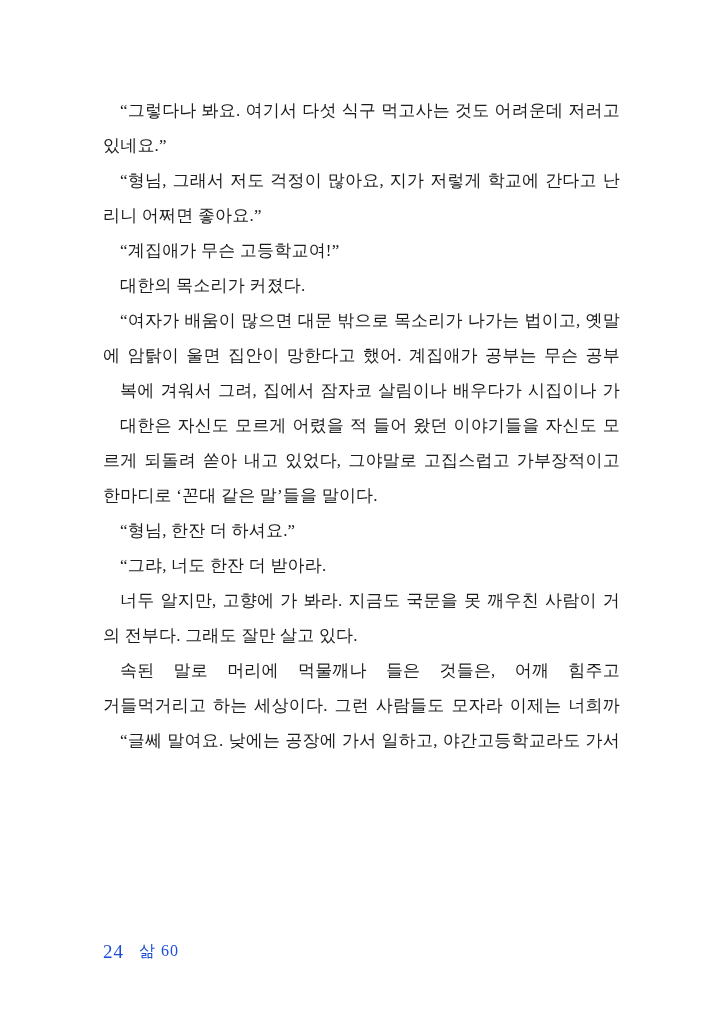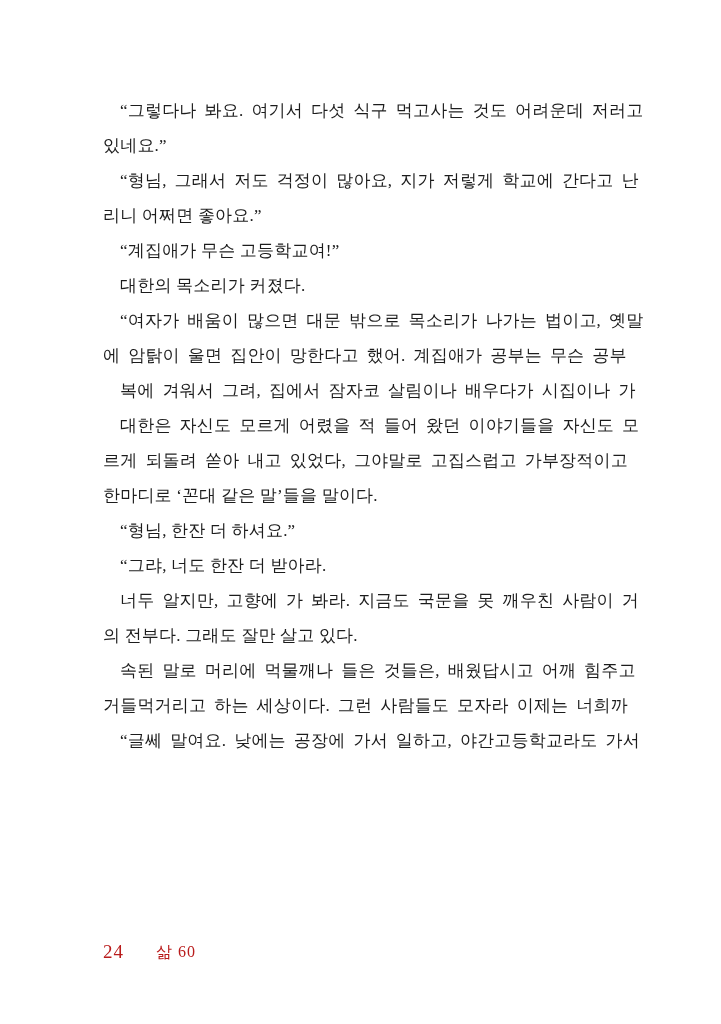--- a/index.html
+++ b/index.html
@@ -31,40 +31,39 @@
     letter-spacing: 0.2px;
   }
   .text-line.indent {
     padding-left: 17px;
   }
   
   .text-line.justify {
     display: flex;
     justify-content: space-between;
     white-space: normal;
-    gap: 8px;
   }
   .text-line.justify span {
     white-space: nowrap;
   }
   .footer {
     position: absolute;
     left: 103px;
     top: 941px;
     display: flex;
-    align-items: center;
-    color: #b91c1c;
+    align-items: flex-start;
+    color: #1d4ed8;
   }
   .footer .page-number {
     font-size: 19px;
     letter-spacing: 1px;
   }
   .footer .book-title {
     font-size: 16px;
-    margin-left: 32px;
+    margin-left: 15px;
     letter-spacing: 1px;
   }
 </style>
 </head>
 <body>
 
 <div class="page">
 
   <div class="text-block">
 
@@ -168,21 +167,20 @@
         <span>거</span>
       </div>
       <div class="text-line">의 전부다. 그래도 잘만 살고 있다.</div>
       <div class="text-line indent justify">
         <span>속된</span>
         <span>말로</span>
         <span>머리에</span>
         <span>먹물깨나</span>
         <span>들은</span>
         <span>것들은,</span>
-        <span>배웠답시고</span>
         <span>어깨</span>
         <span>힘주고</span>
       </div>
       <div class="text-line justify">
         <span>거들먹거리고</span>
         <span>하는</span>
         <span>세상이다.</span>
         <span>그런</span>
         <span>사람들도</span>
         <span>모자라</span>

